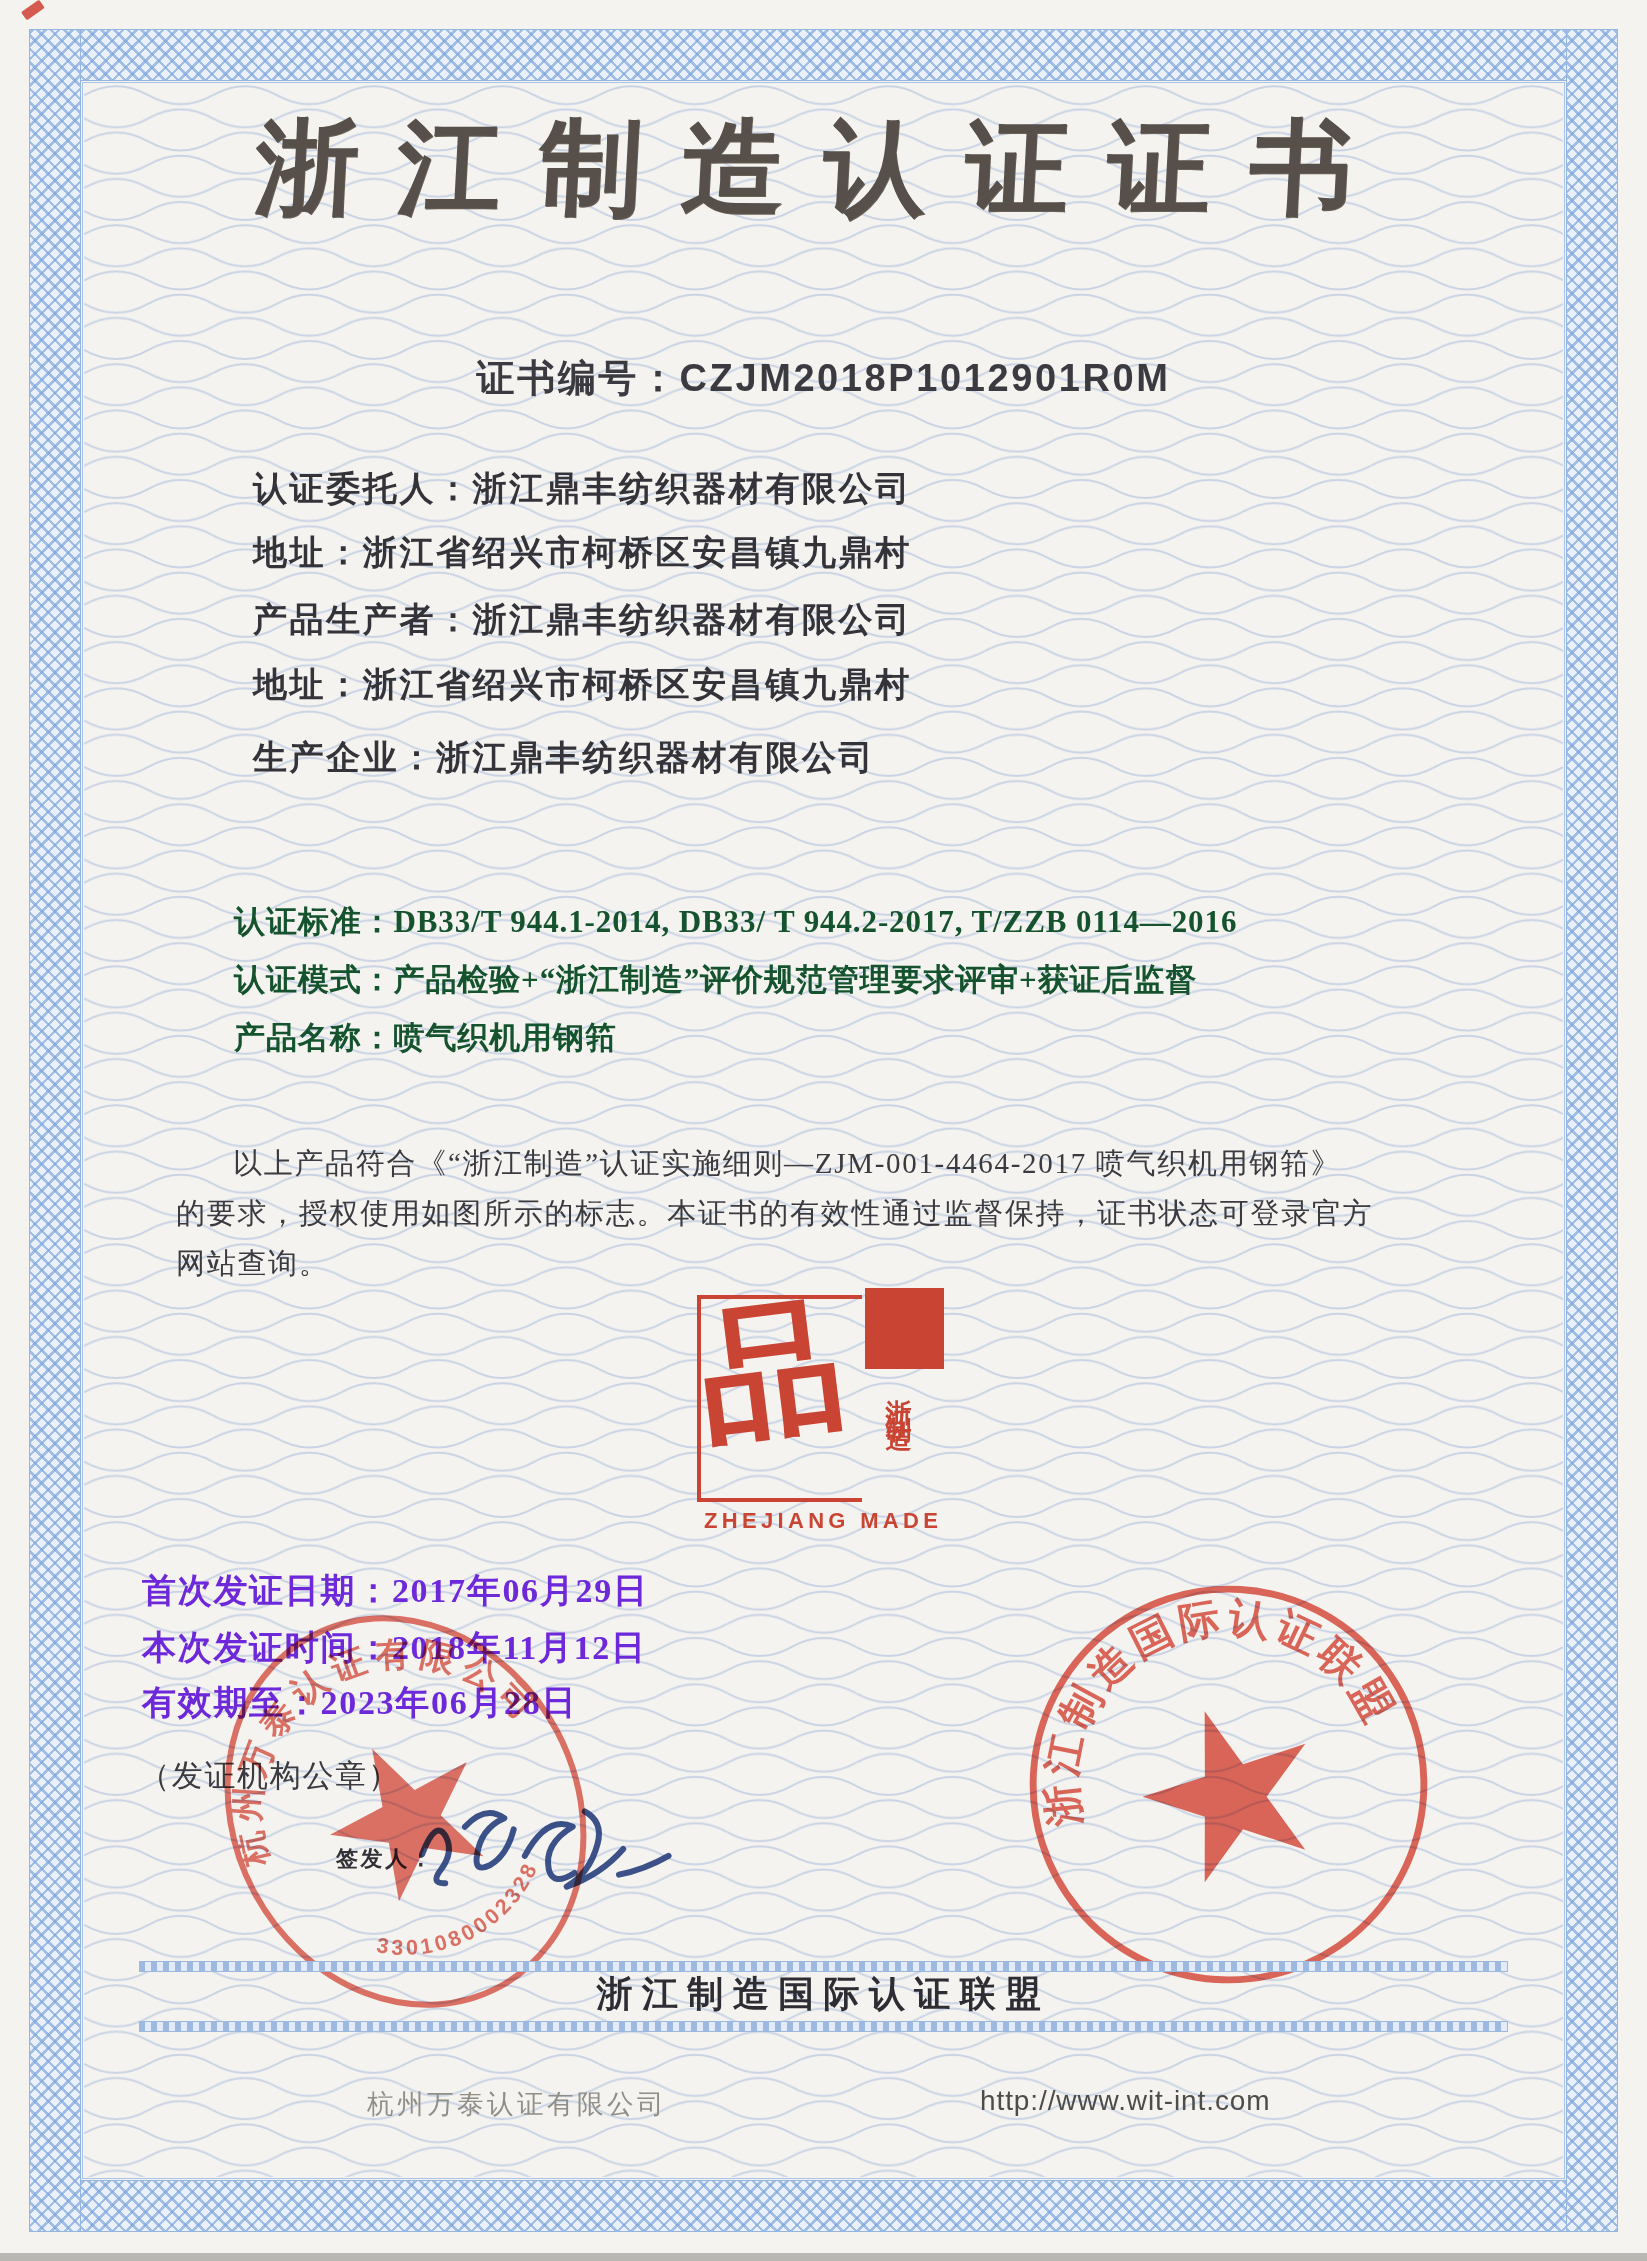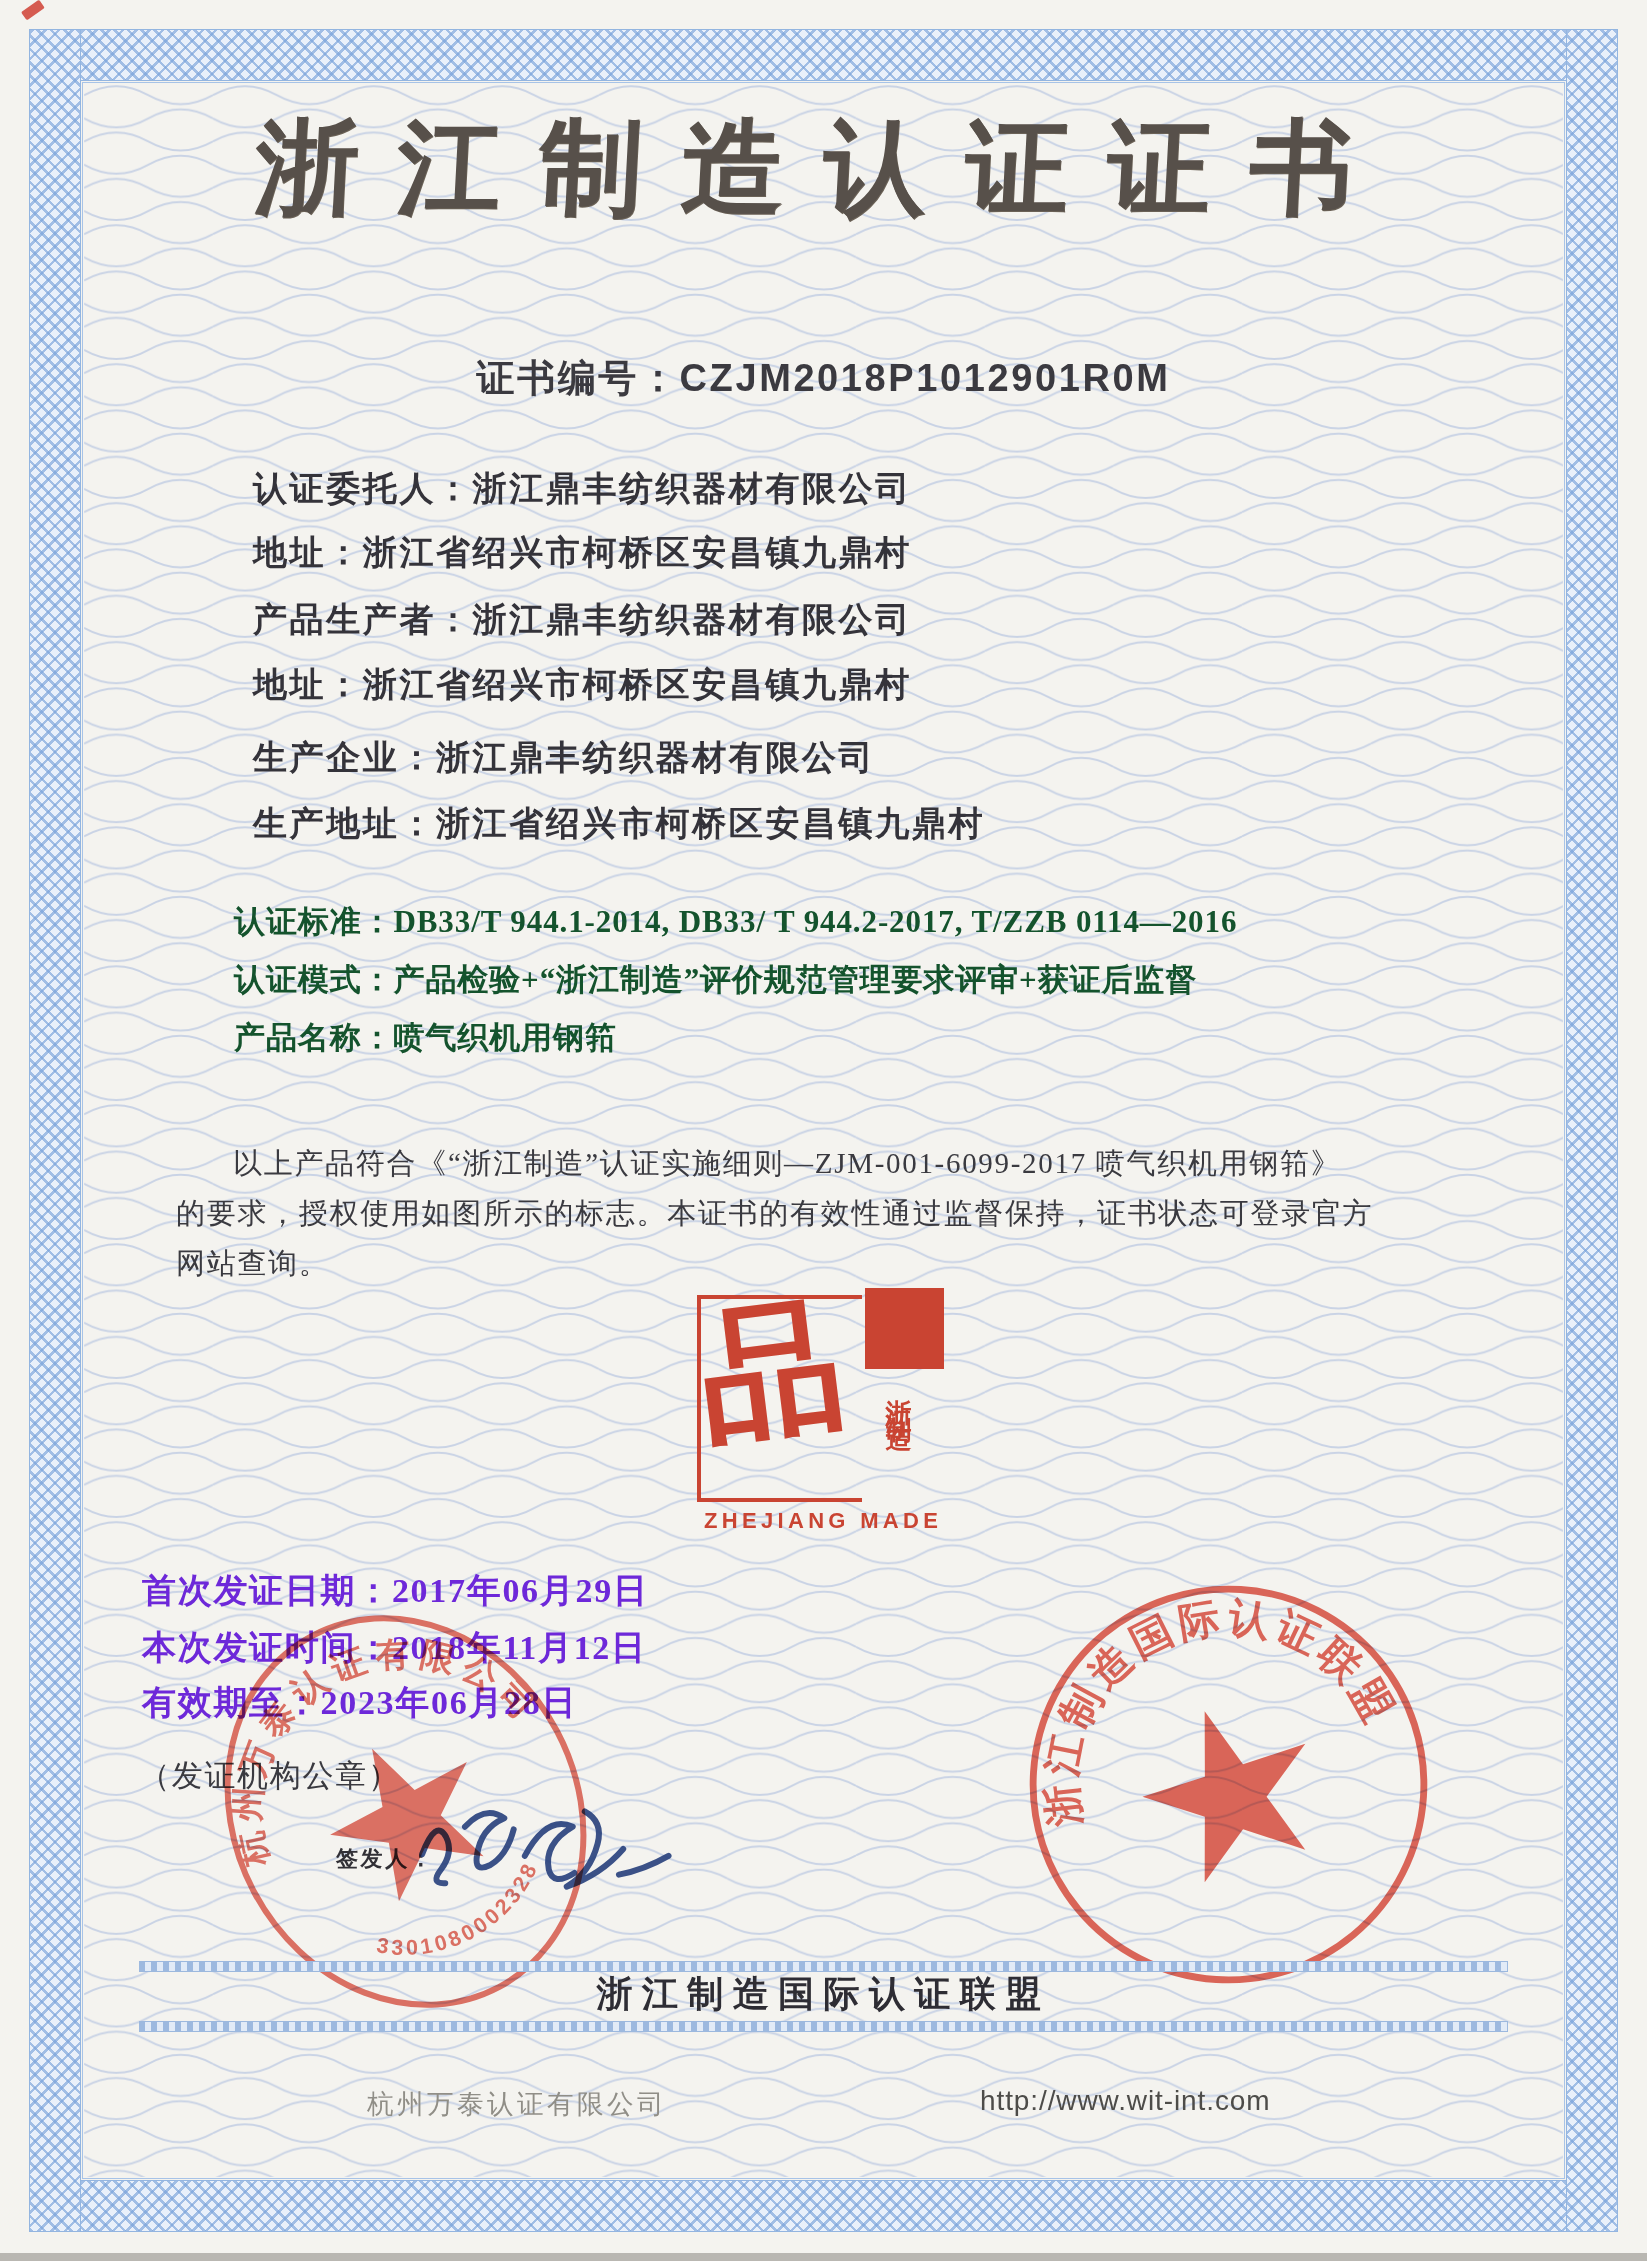--- a/index.html
+++ b/index.html
@@ -105,35 +105,32 @@
   </div>
   <div class="infoline" style="top:597px;">
     <span>产品生产者：</span><span>浙江鼎丰纺织器材有限公司</span>
   </div>
   <div class="infoline" style="top:662px;">
     <span>地址：</span><span>浙江省绍兴市柯桥区安昌镇九鼎村</span>
   </div>
   <div class="infoline" style="top:735px;">
     <span>生产企业：</span><span>浙江鼎丰纺织器材有限公司</span>
   </div>
-  <div class="infoline" style="top:801px;">
-    <span>生产地址：</span><span>浙江省绍兴市柯桥区安昌镇九鼎村</span>
-  </div>
 
   <div class="detline" style="top:901px;">
     <span>认证标准：</span><span>DB33/T 944.1-2014, DB33/ T 944.2-2017, T/ZZB 0114—2016</span>
   </div>
   <div class="detline" style="top:959px;">
     <span>认证模式：</span><span>产品检验+“浙江制造”评价规范管理要求评审+获证后监督</span>
   </div>
   <div class="detline" style="top:1017px;">
     <span>产品名称：</span><span>喷气织机用钢筘</span>
   </div>
 
-  <div class="stmt indent" style="top:1144px;">以上产品符合《“浙江制造”认证实施细则—ZJM-001-6099-2017 喷气织机用钢筘》</div>
+  <div class="stmt indent" style="top:1144px;">以上产品符合《“浙江制造”认证实施细则—ZJM-001-4464-2017 喷气织机用钢筘》</div>
   <div class="stmt" style="top:1194px;">的要求，授权使用如图所示的标志。本证书的有效性通过监督保持，证书状态可登录官方</div>
   <div class="stmt" style="top:1244px;">网站查询。</div>
 
   <div class="logo">
     <div class="bracket"></div>
     <div class="solidsq"></div>
     <div class="pin">品</div>
     <div class="vtext">浙江制造</div>
     <div class="caption">ZHEJIANG MADE</div>
   </div>

